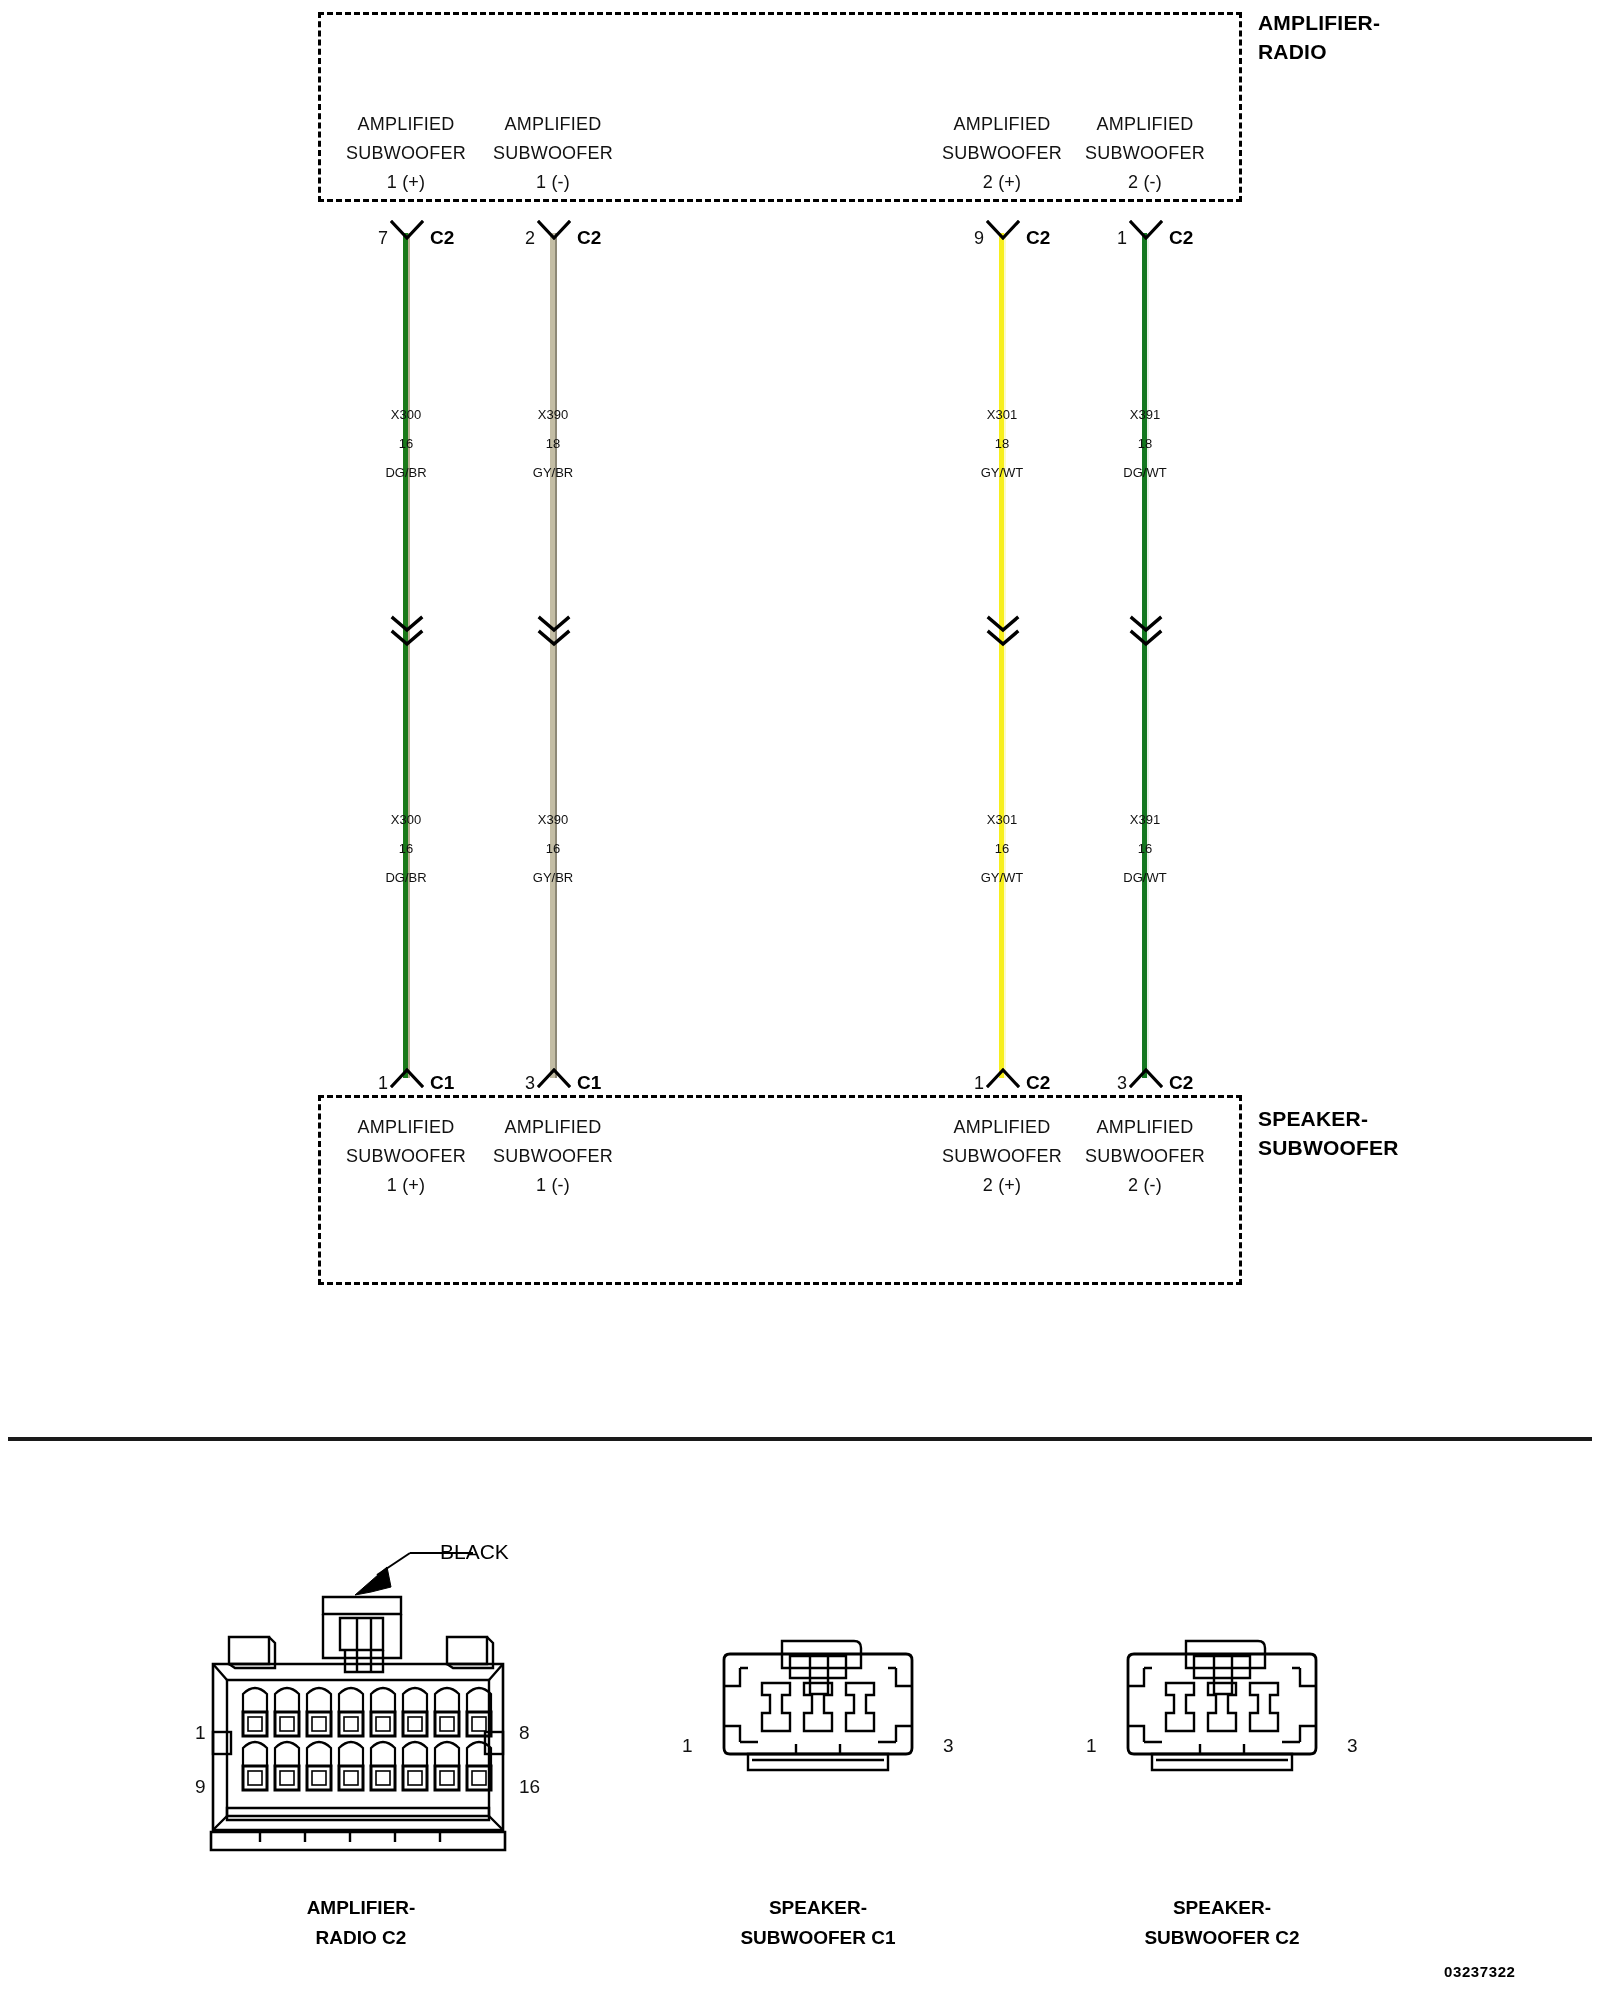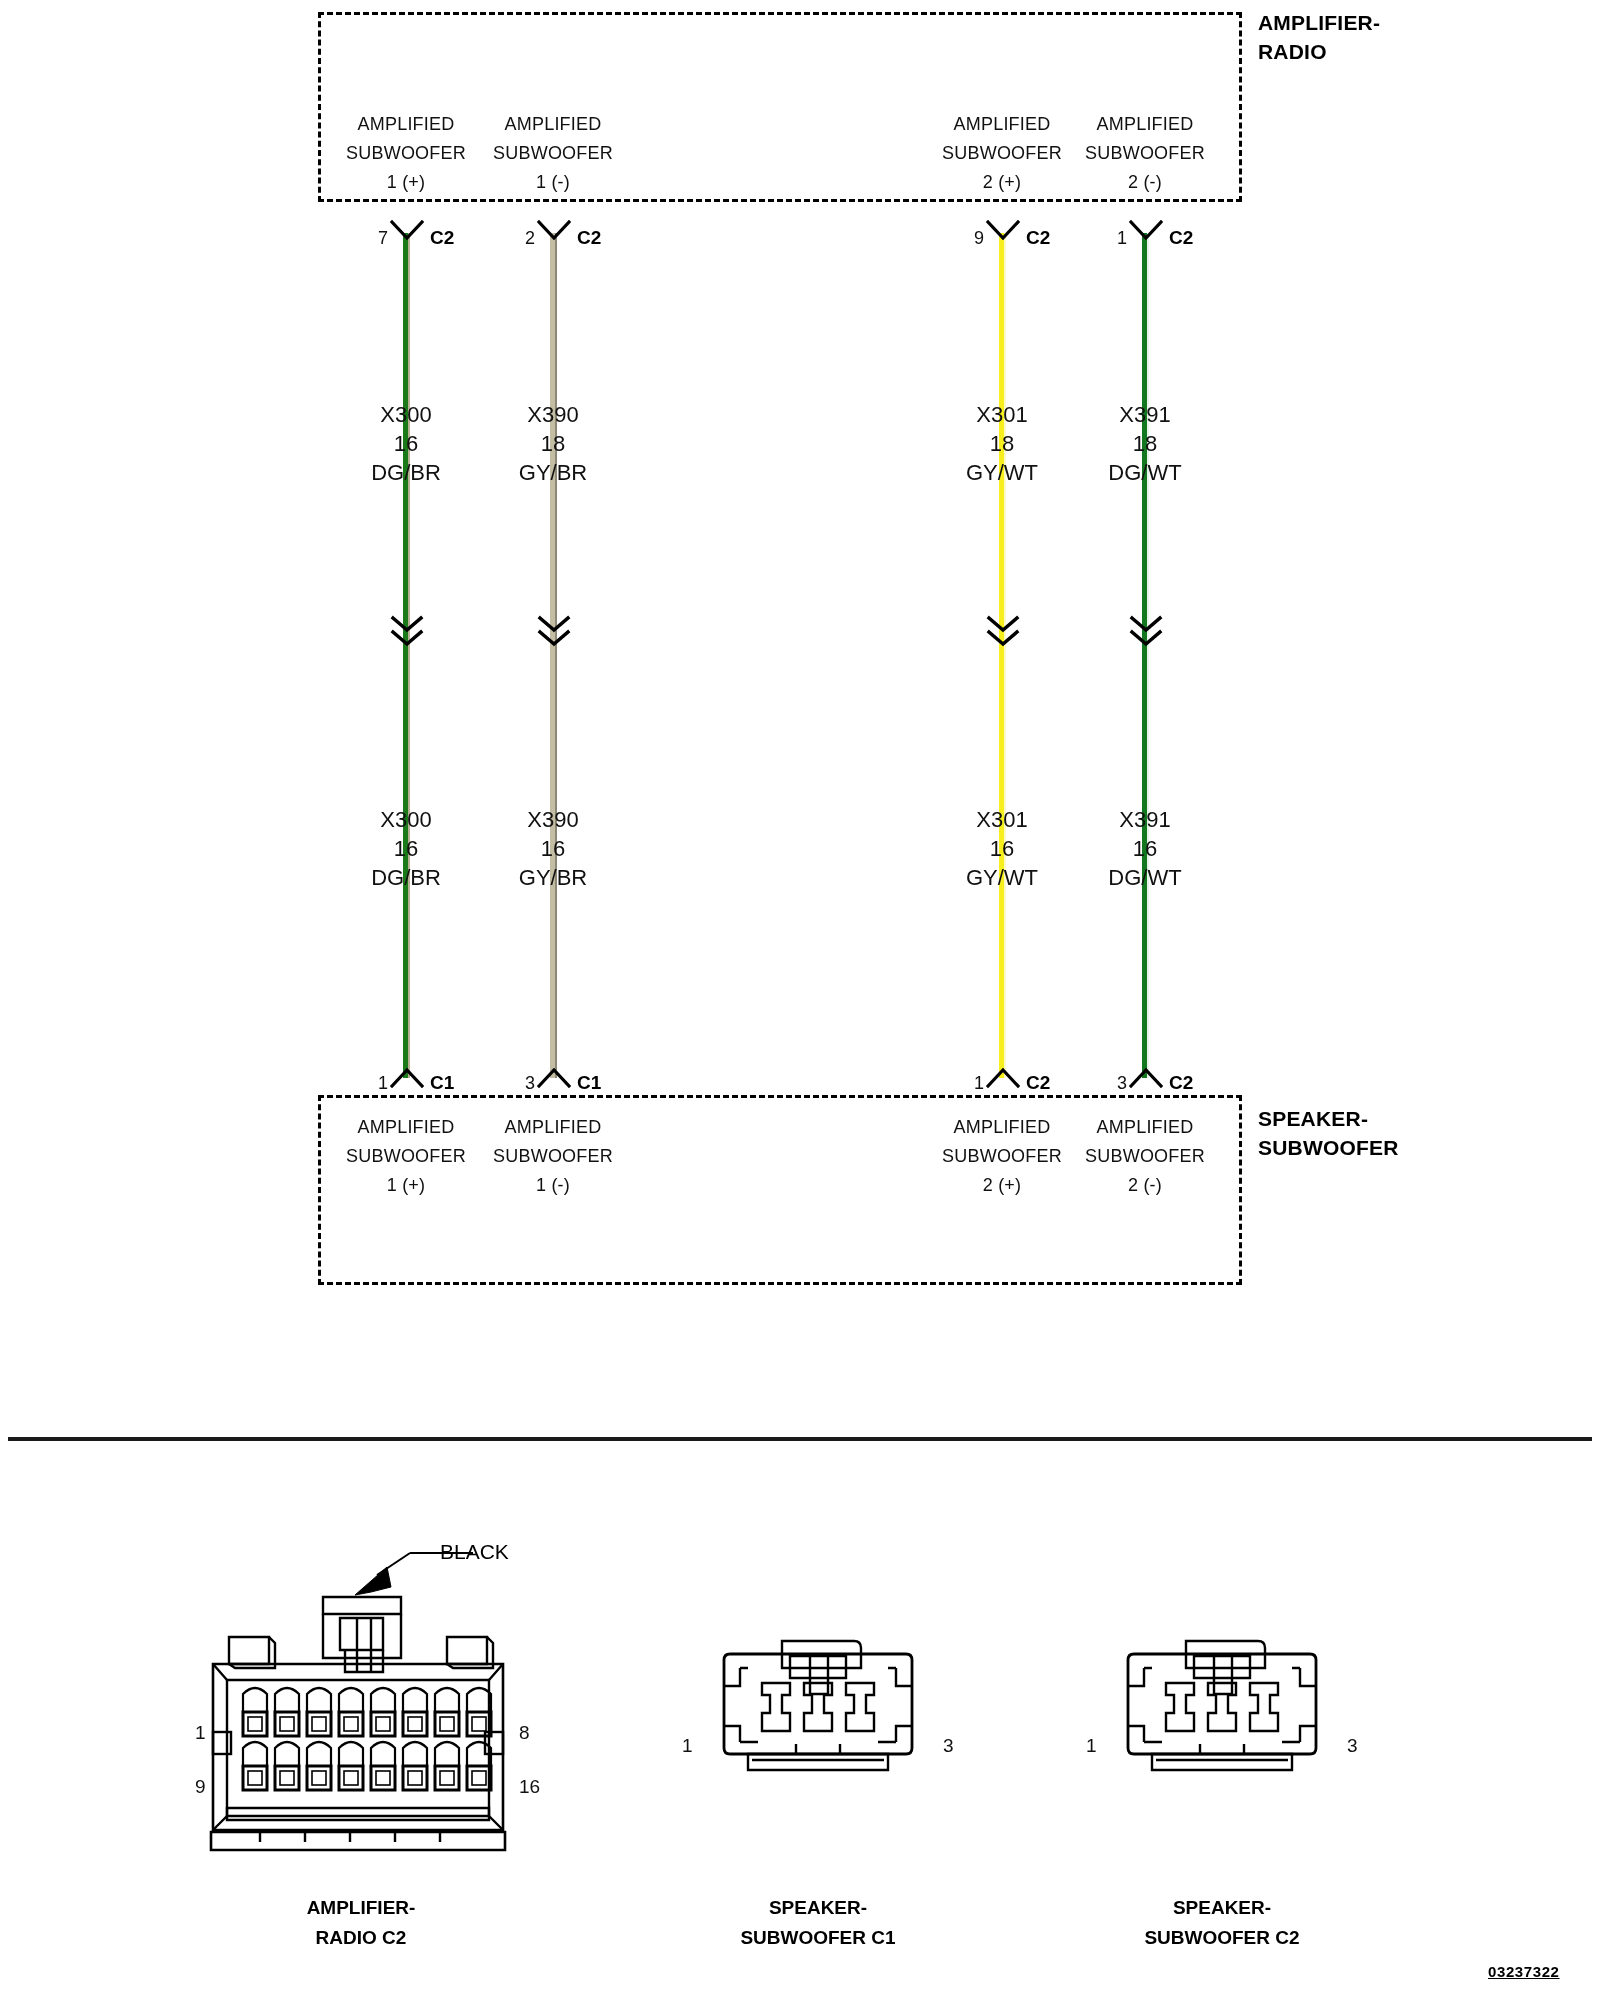--- a/index.html
+++ b/index.html
@@ -44,21 +44,21 @@
     width:40px; color:#111;
   }
   .conname {
     position:absolute; font-size:19px; font-weight:bold; line-height:20px;
     color:#000;
   }
 
   
   .wirespec {
     position:absolute; width:200px; text-align:center;
-    font-size:22px; line-height:29px; color:#111;
+    font-size:13px; line-height:29px; color:#111;
   }
 
   
   .chev { position:absolute; width:36px; height:34px; }
 
   
   .divider {
     position:absolute; left:8px; width:1584px; height:0;
     border-top:4px solid #1a1a1a;
   }
@@ -463,15 +463,15 @@
       <g stroke="#000" fill="none" stroke-width="2.4">
         <path d="M78 106 L78 116 M122 106 L122 116"></path>
       </g>
     </svg>
   </div>
   <div class="conn-pin" style="left:1086px; top:1735px;">1</div>
   <div class="conn-pin" style="left:1347px; top:1735px;">3</div>
   <div class="conn-caption" style="left:1062px; top:1893px;">SPEAKER-
 SUBWOOFER C2</div>
 
-  <div class="partnum" style="left:1488px; top:1963px;text-decoration:underline;">03237322</div>
+  <div class="partnum" style="left:1444px; top:1963px;">03237322</div>
 
 </div>
 
 </body></html>

